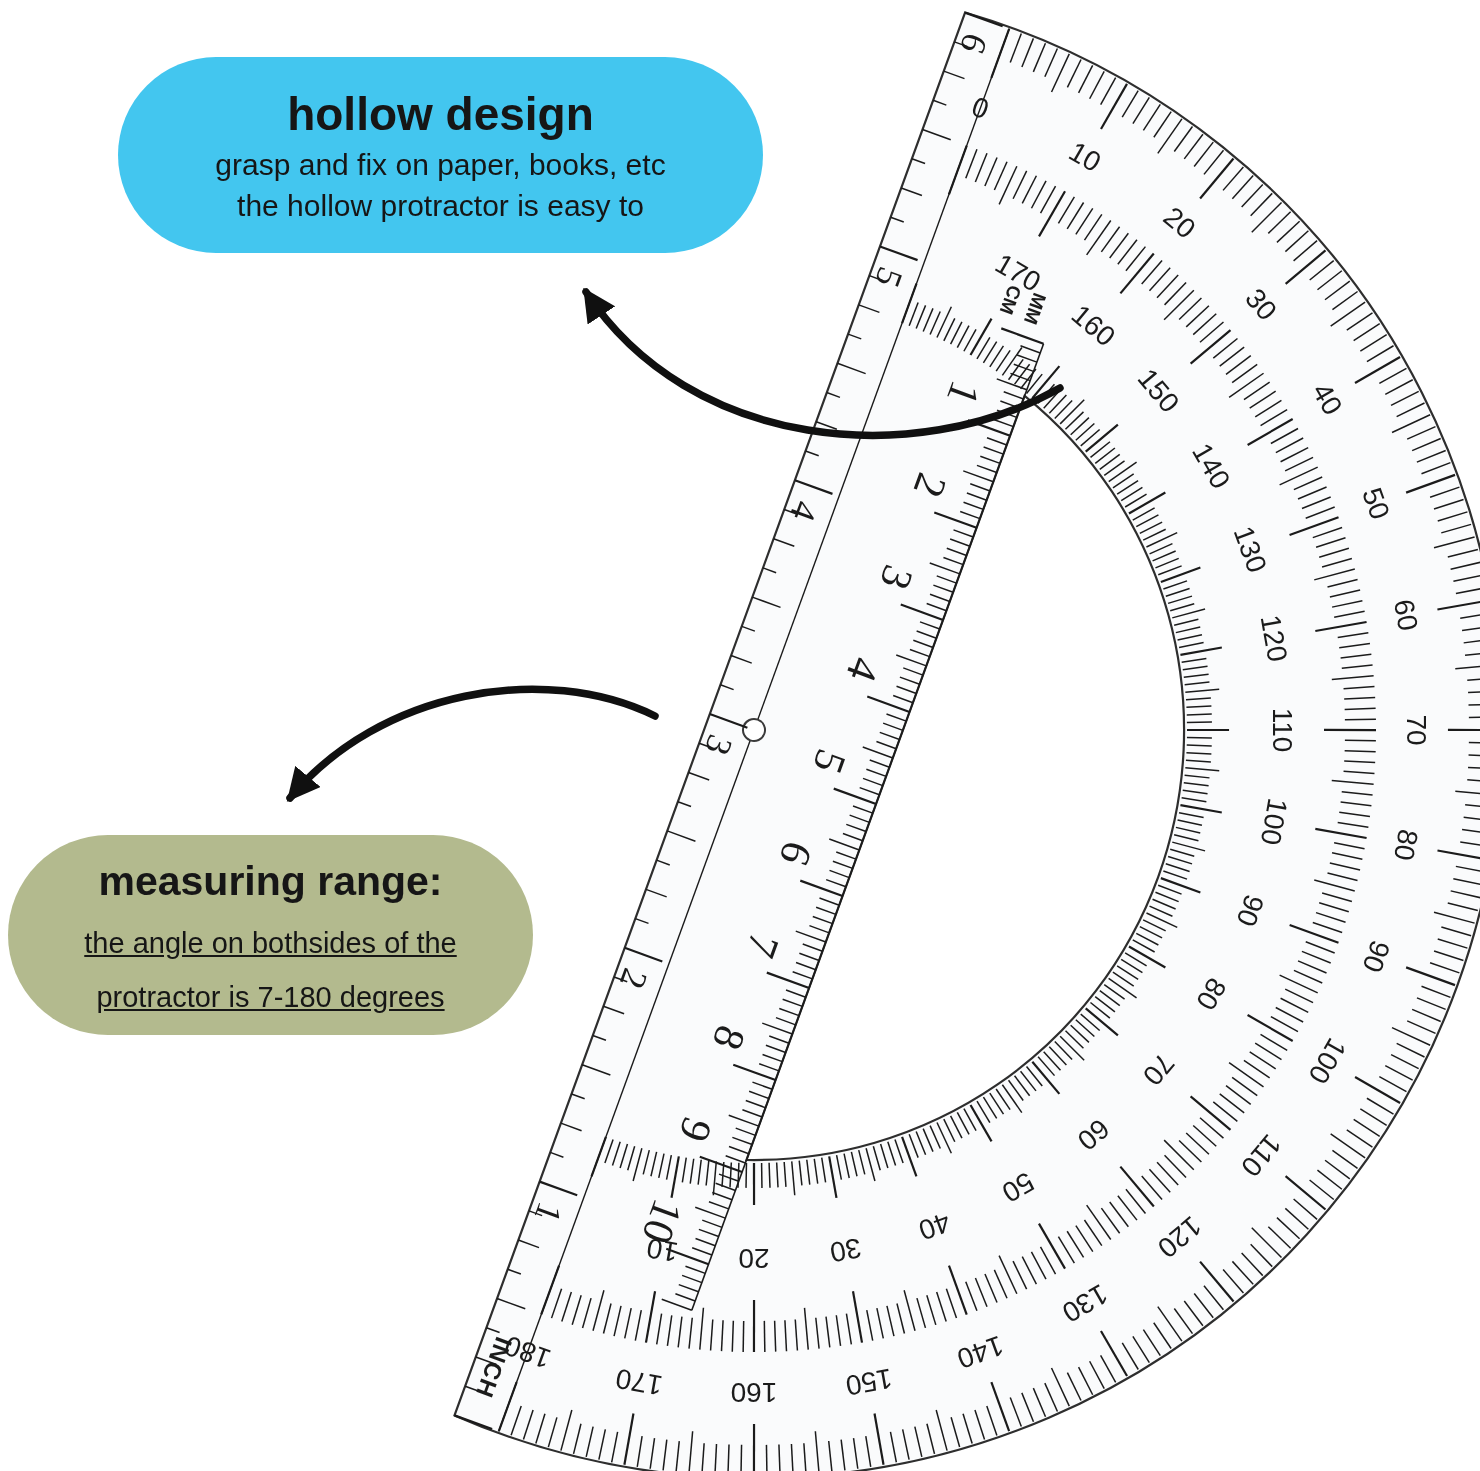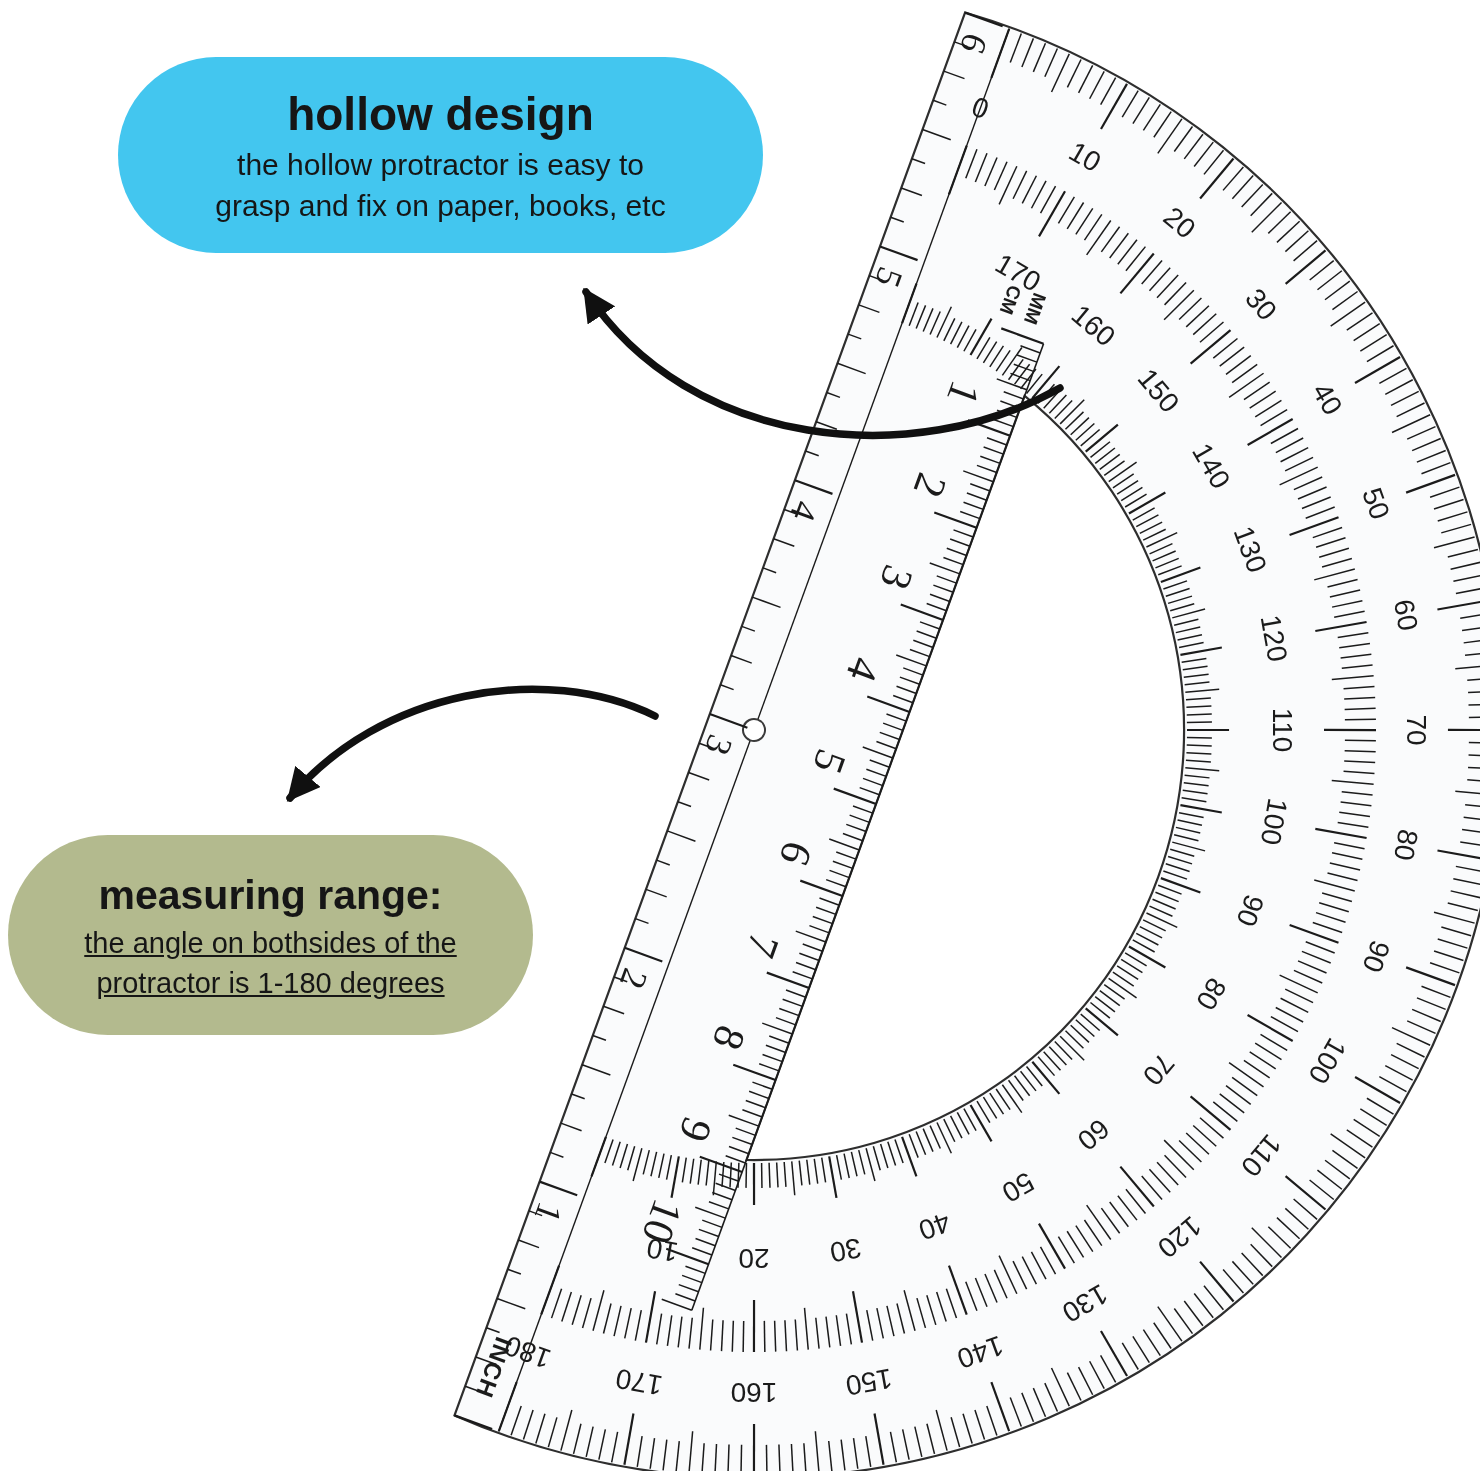--- a/index.html
+++ b/index.html
@@ -8,21 +8,21 @@
     font-family:"Liberation Sans",sans-serif;
   }
   .bubble{
     position:absolute;display:flex;flex-direction:column;align-items:center;justify-content:center;
     text-align:center;color:#161616;
   }
   .bubble-title{font-weight:700;}
   .bubble-blue{left:118px;top:57px;width:645px;height:196px;border-radius:98px;}
   .bubble-blue .bubble-title{font-size:46px;line-height:60px;}
   .bubble-blue .bubble-line{font-size:30px;line-height:41px;}
-  .bubble-green{left:8px;top:835px;width:525px;height:200px;border-radius:100px;}
+  .bubble-green{left:8px;top:835px;width:525px;height:200px;border-radius:100px;gap:14px;}
   .bubble-green .bubble-title{font-size:41px;line-height:56px;}
   .bubble-green .bubble-line{font-size:29px;line-height:40px;text-decoration:underline;}
   svg.canvas{position:absolute;left:0;top:0;}
   text{fill:#1b1b1b;text-anchor:middle;dominant-baseline:central;}
   .deg{font:28px "Liberation Sans",sans-serif;}
   .inch-num{font:36px "Liberation Serif",serif;}
   .cm-num{font:43px "Liberation Serif",serif;}
   .unit{font:700 19px "Liberation Sans",sans-serif;}
   .inch-label{font:600 24px "Liberation Sans",sans-serif;letter-spacing:1px;}
 </style>
@@ -809,21 +809,21 @@
         <text transform="translate(492 94) rotate(180)" class="unit">CM</text>
       </g>
   </g>
 
   <path d="M 1060 388 C 915 470, 690 450, 586 292" fill="none" stroke="#101010" stroke-width="7.5" stroke-linecap="round" marker-end="url(#arrowhead)"></path>
   <path d="M 655 716 C 545 662, 380 690, 290 798" fill="none" stroke="#101010" stroke-width="7.5" stroke-linecap="round" marker-end="url(#arrowhead)"></path>
 </svg>
 
 <div class="bubble bubble-blue" style="background: rgb(67, 198, 239);">
   <div class="bubble-title">hollow design</div>
+  <div class="bubble-line">grasp and fix on paper, books, etc</div>
   <div class="bubble-line">the hollow protractor is easy to</div>
-  <div class="bubble-line">grasp and fix on paper, books, etc</div>
 </div>
 
 <div class="bubble bubble-green" style="background: rgb(179, 186, 142);">
   <div class="bubble-title">measuring range:</div>
   <div class="bubble-line">the angle on bothsides of the</div>
-  <div class="bubble-line">protractor is 1-180 degrees</div>
+  <div class="bubble-line">protractor is 7-180 degrees</div>
 </div>
 
 </body></html>

